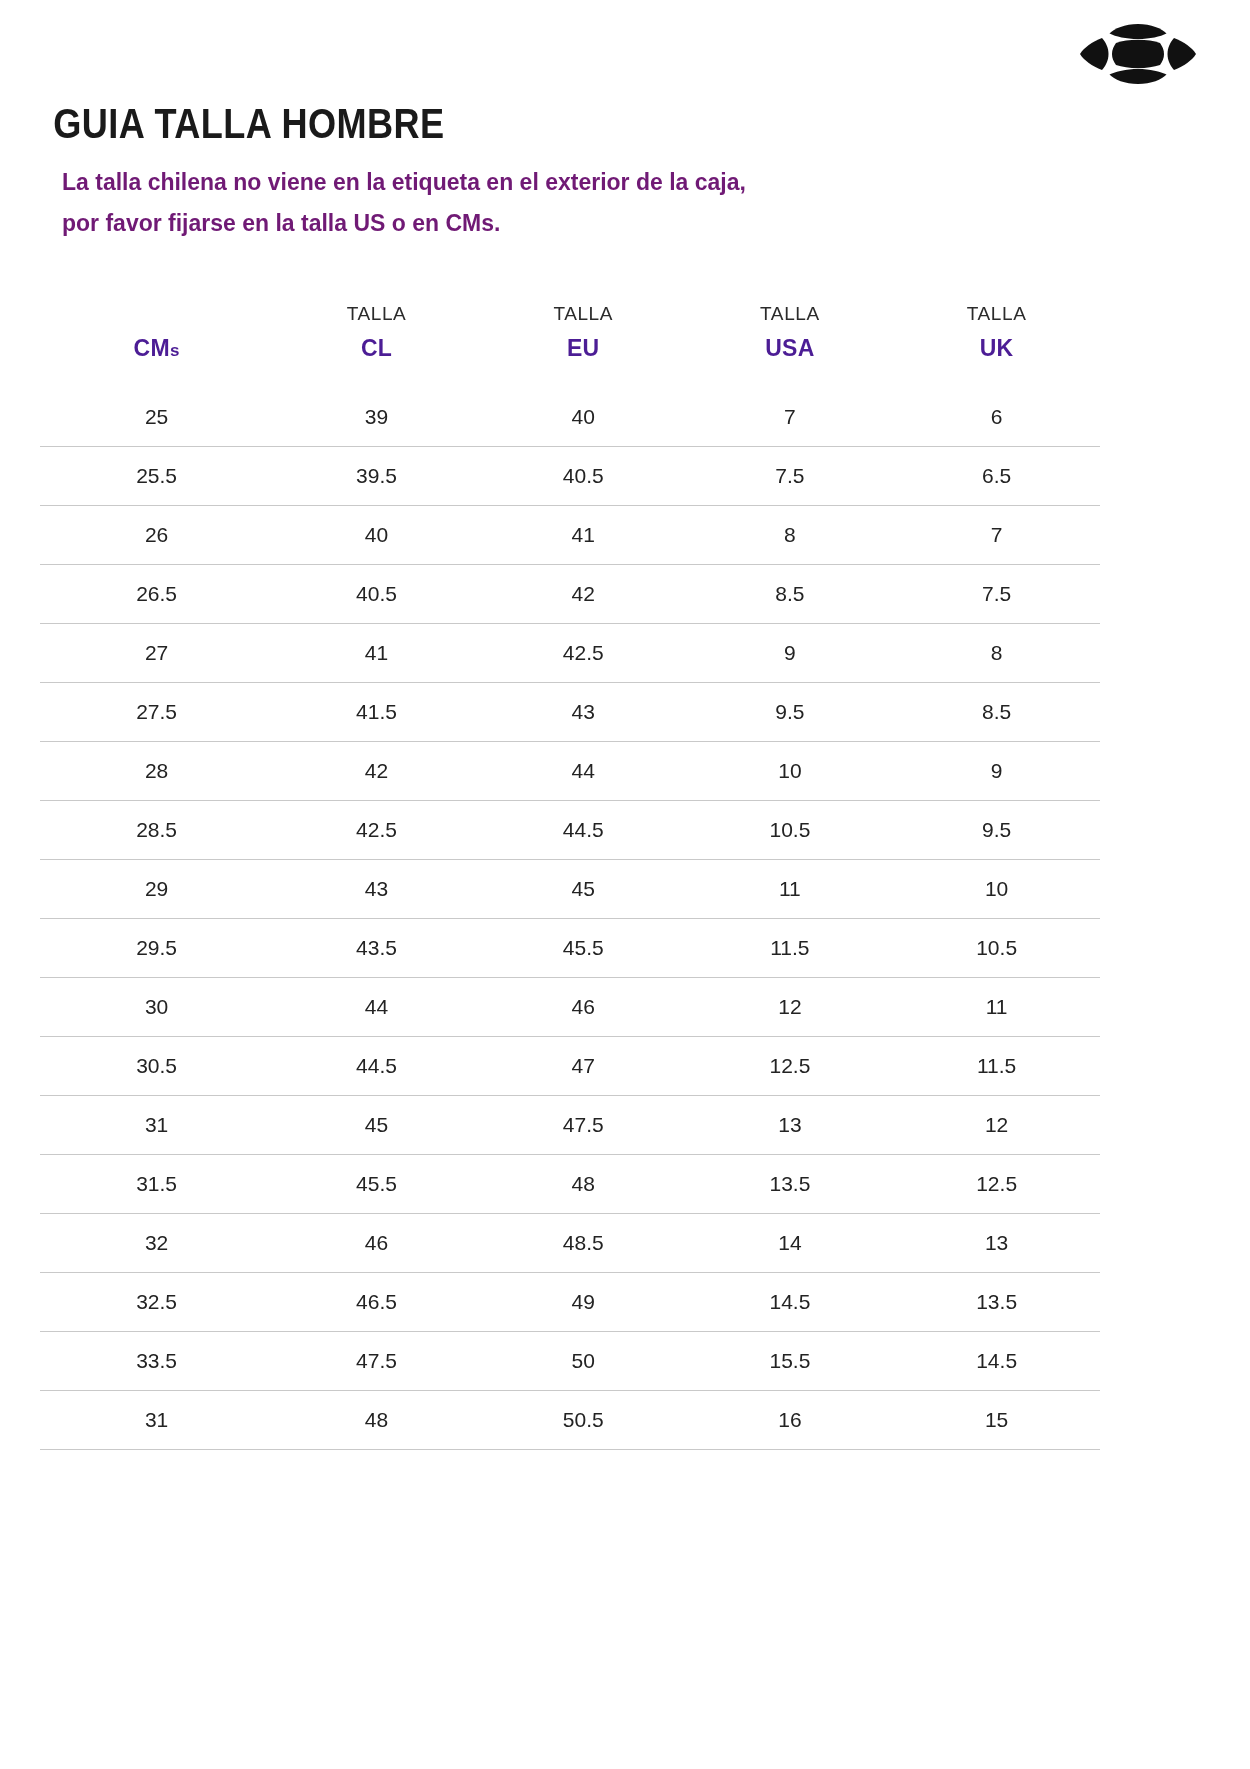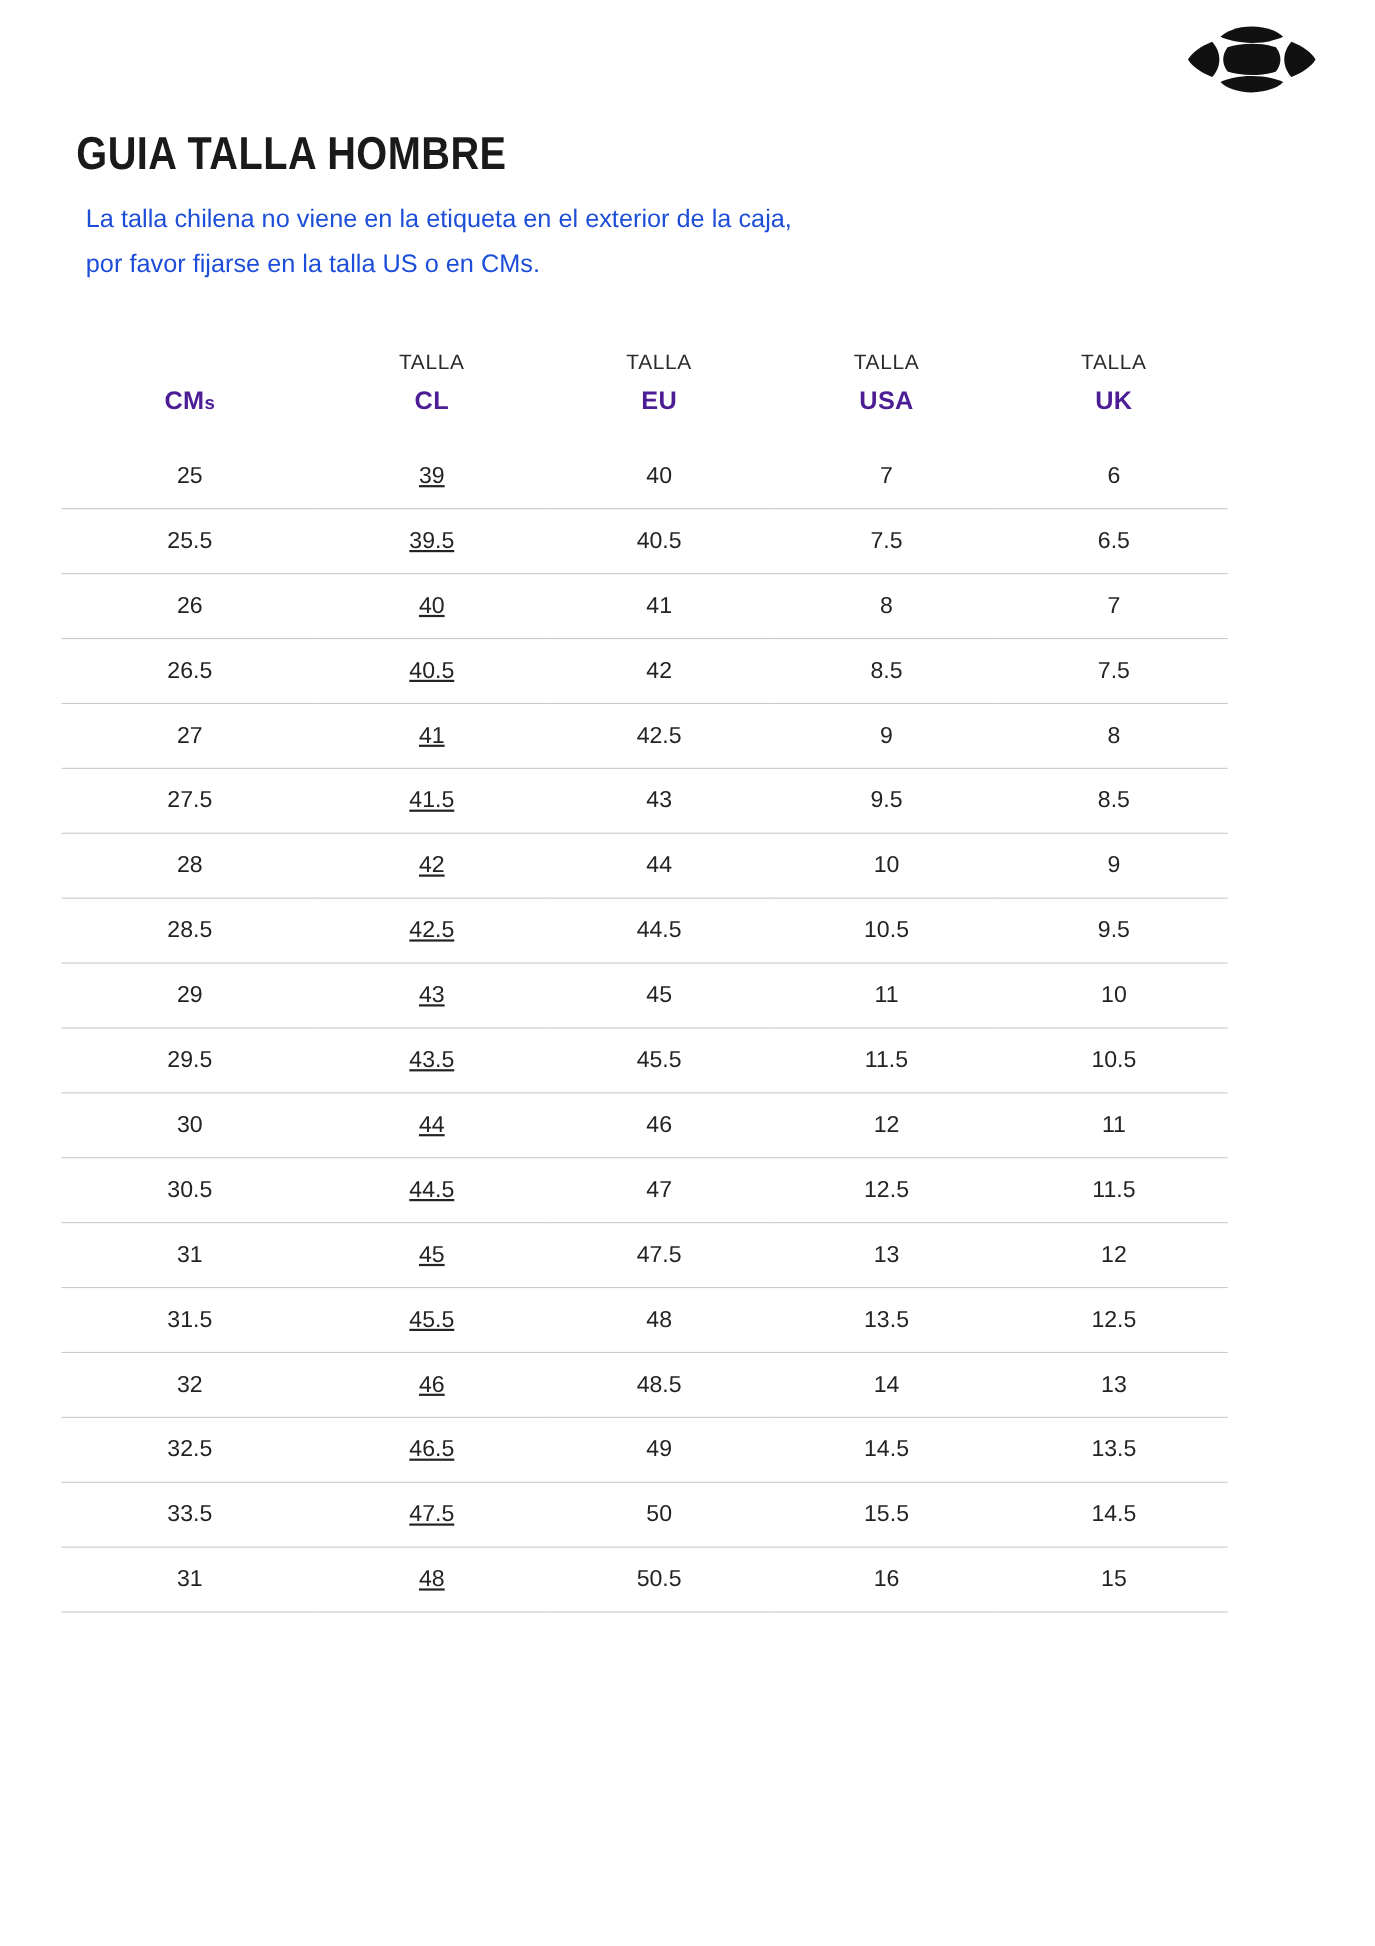--- a/index.html
+++ b/index.html
@@ -11,21 +11,21 @@
   body {
     width: 1250px;
     min-height: 1769px;
     font-family: "Liberation Sans", sans-serif;
     color: #1c1c1c;
     position: relative;
   }
   .page {
     width: 1250px;
     min-height: 1769px;
-    padding: 16px;
+    padding: 0;
     position: relative;
   }
   .logo-wrap {
     position: absolute;
     top: 18px;
     right: 46px;
     width: 132px;
     height: 72px;
   }
   .logo-wrap svg { display: block; width: 132px; height: 72px; }
@@ -43,22 +43,22 @@
     transform-origin: left center;
   }
   .notice {
     padding: 18px 0 0 62px;
     max-width: 1000px;
   }
   .notice p {
     margin: 0 0 8px 0;
     font-size: 23px;
     line-height: 1.45;
-    color: #1d4ed8;
-    font-weight: 400;
+    color: #701a75;
+    font-weight: 700;
   }
 
   table.sizes {
     margin: 62px 0 0 40px;
     width: 1060px;
     border-collapse: collapse;
   }
   table.sizes th {
     font-weight: normal;
     padding: 0 0 26px 0;
@@ -89,21 +89,21 @@
     text-align: center;
     font-size: 21px;
     color: #232323;
     padding: 17px 0 17px 0;
     border-bottom: 1px solid #c9c9c9;
   }
   table.sizes tbody tr:first-child td {
     border-top: none;
   }
   table.sizes tbody tr td:first-child { width: 22%; }
-  table.sizes tbody tr td:nth-child(2) { width: 19.5%; text-decoration: underline; }
+  table.sizes tbody tr td:nth-child(2) { width: 19.5%; }
   table.sizes tbody tr td:nth-child(3) { width: 19.5%; }
   table.sizes tbody tr td:nth-child(4) { width: 19.5%; }
   table.sizes tbody tr td:nth-child(5) { width: 19.5%; }
 
   
   table.sizes tbody tr:nth-child(odd) td:first-child { border-bottom-color: #c9c9c9; }
 </style>
 </head>
 <body>
 

